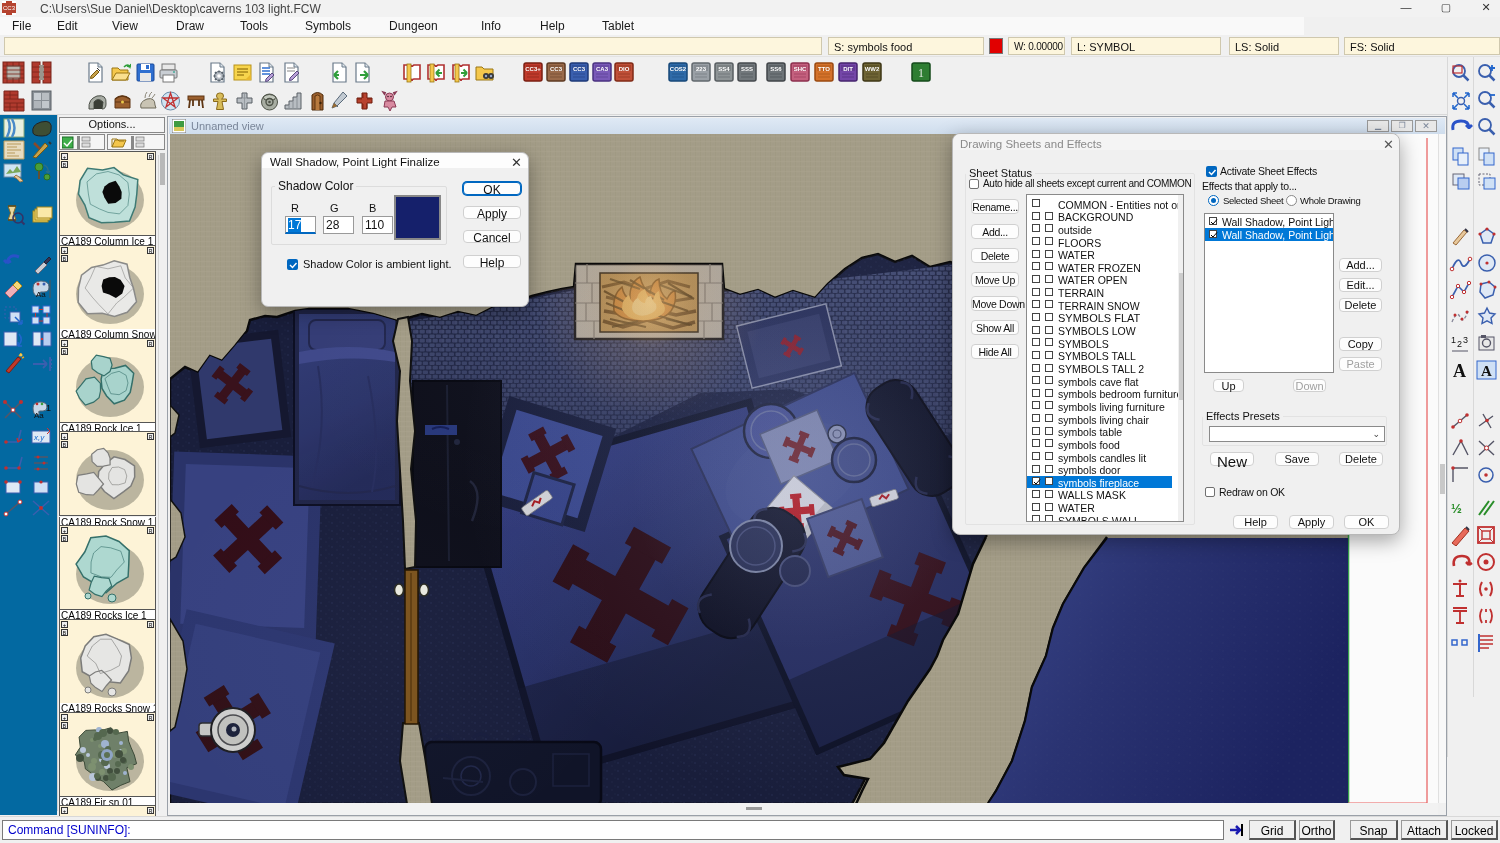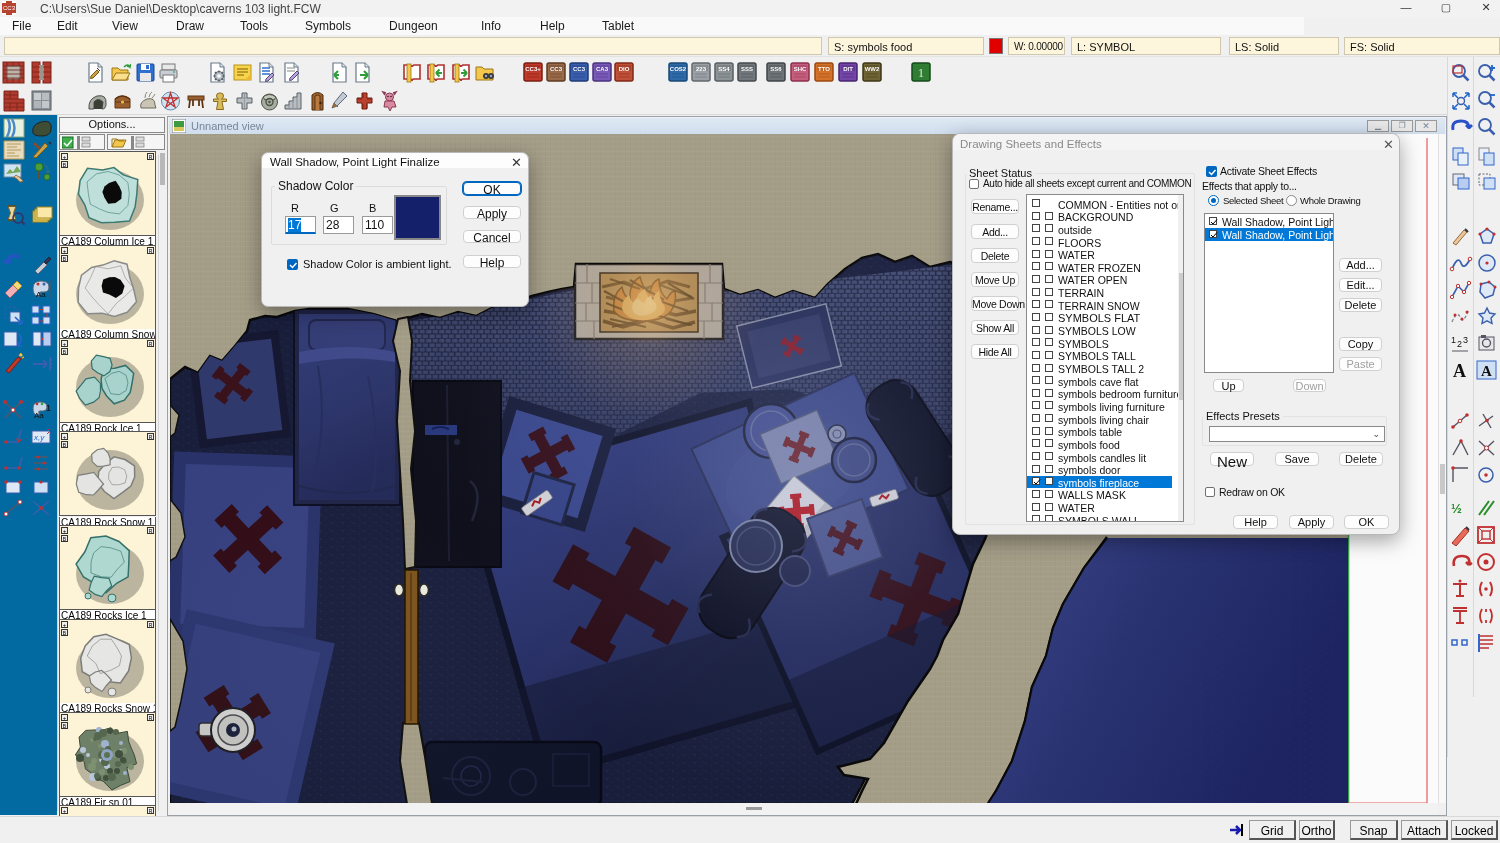--- a/index.html
+++ b/index.html
@@ -1281,20 +1281,21 @@
     </svg>
 <svg class="abs" style="left:28px;top:575px" width="24" height="22" viewBox="0 0 24 22">
       <path d="M4 4 h14 M4 8 h14 M4 12 h14 M4 16 h10" stroke="#c03030" stroke-width="1.6"></path>
       <path d="M4 2 v18" stroke="#36c" stroke-width="2"></path>
     </svg>
 <div style="position:absolute;left:0px;top:0;width:1px;height:700px;background:#d8d8d8"></div>
 <div style="position:absolute;left:26px;top:0;width:1px;height:640px;background:#d8d8d8"></div>
 </div>
 
 <div class="abs" id="cmdbar">
+  <div id="cmdfield">Command [SUNINFO]:</div>
   <svg class="abs" style="left:1228px;top:4px" width="18" height="18">
       <path d="M2 9 h9 M8 5 l4 4 -4 4" stroke="#1a1ab0" stroke-width="2.5" fill="none"></path>
       <path d="M14 3 v12" stroke="#000" stroke-width="2"></path>
     </svg>
   <div class="sbtn" style="left:1249px;width:47px">Grid</div>
   <div class="sbtn" style="left:1299px;width:36px">Ortho</div>
   <div class="sbtn" style="left:1350px;width:48px">Snap</div>
   <div class="sbtn" style="left:1401px;width:47px">Attach</div>
   <div class="sbtn" style="left:1451px;width:47px">Locked</div>
 </div>

